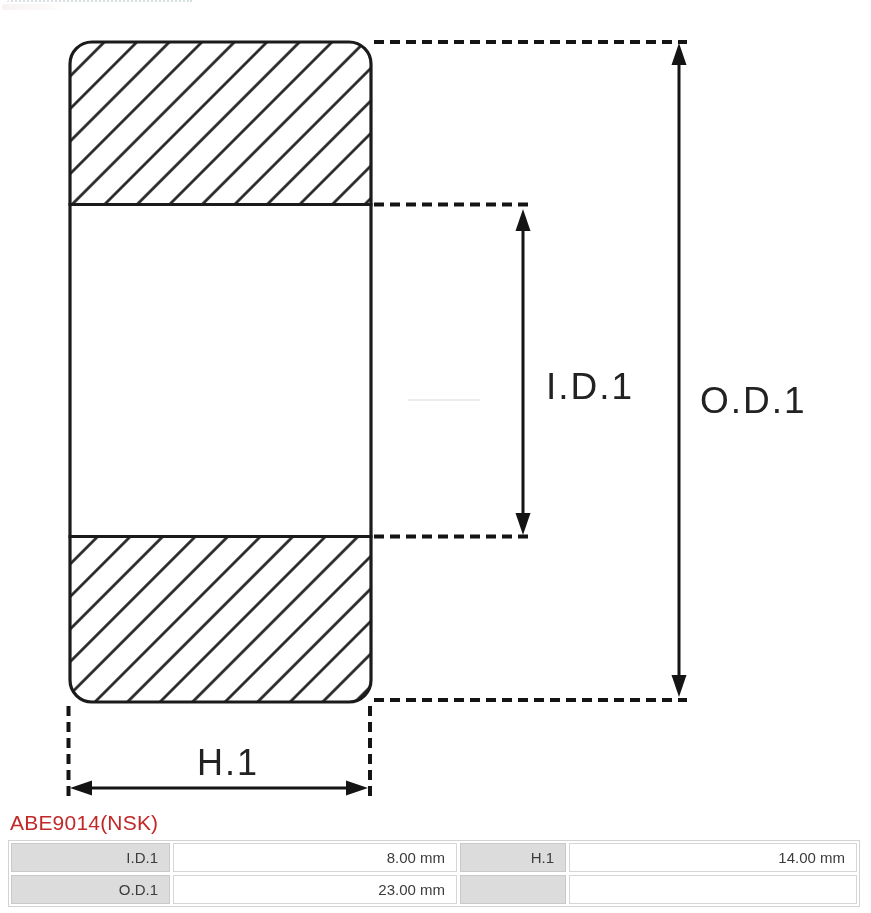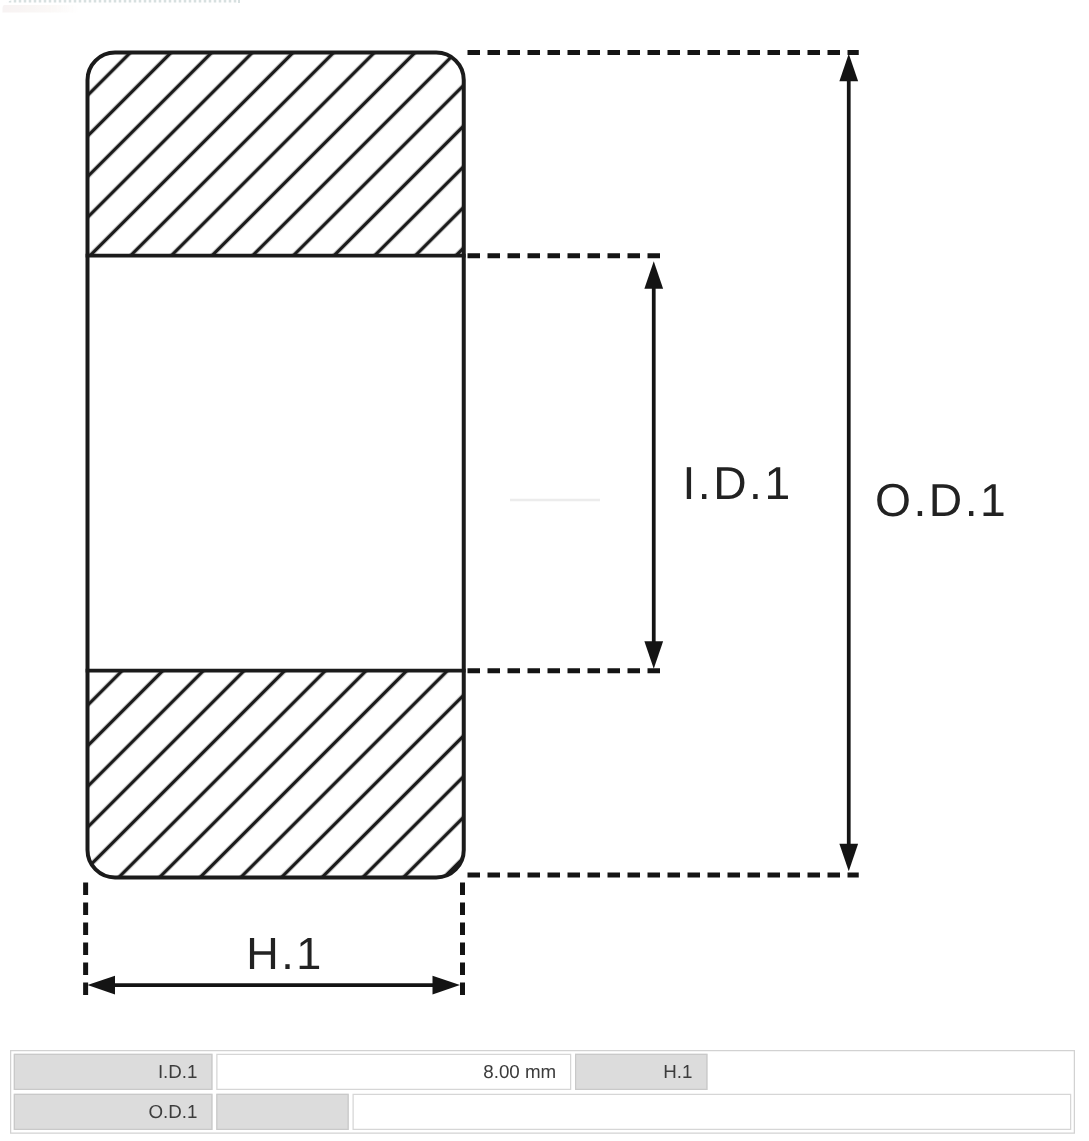--- a/index.html
+++ b/index.html
@@ -156,27 +156,30 @@
         <path d="M70,788 L92,780.5 L92,795.5 Z"></path>
         <path d="M368,788 L346,780.5 L346,795.5 Z"></path>
       </g>
 
       <text x="546" y="399" font-size="37" letter-spacing="2" font-weight="400">I.D.1</text>
       <text x="700" y="413" font-size="37" letter-spacing="2" font-weight="400">O.D.1</text>
       <text x="228" y="775" font-size="36" letter-spacing="2" font-weight="400" text-anchor="middle">H.1</text>
     </svg>
   </div>
 
+  <a href="#" class="part-number">ABE9014(NSK)</a>
 
   <div class="spec-table">
     <div class="spec-row">
       <div class="cell lbl c1">I.D.1</div>
       <div class="cell val c2">8.00 mm</div>
       <div class="cell lbl c3">H.1</div>
+      <div class="cell val c4">14.00 mm</div>
     </div>
     <div class="spec-row">
       <div class="cell lbl c1">O.D.1</div>
+      <div class="cell val c2">23.00 mm</div>
       <div class="cell lbl c3"></div>
       <div class="cell val c4"></div>
     </div>
   </div>
 
 </div>
 
 </body></html>

